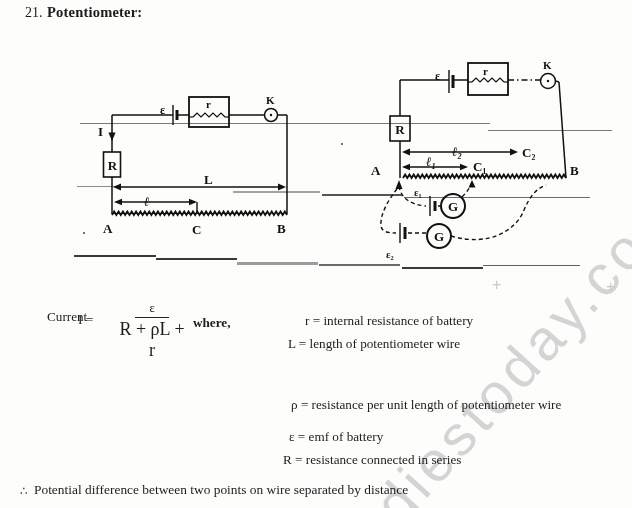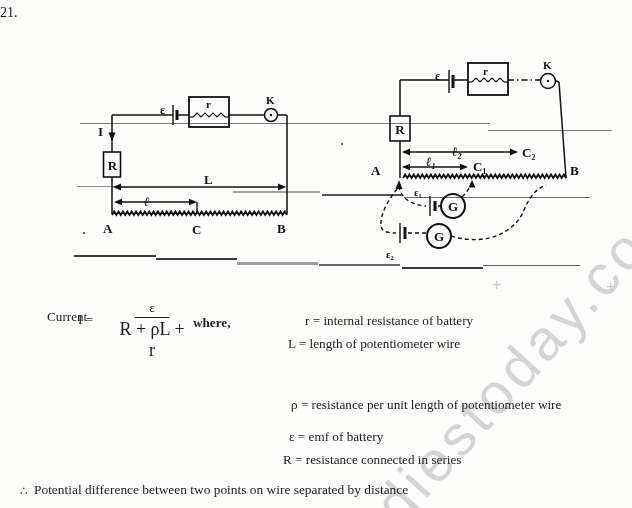--- a/index.html
+++ b/index.html
@@ -28,21 +28,22 @@
 </style>
 </head>
 <body>
 
 <div id="page">
 
   <div class="watermark">studiestoday.com</div>
   <div class="wm-plus" style="left:492px;top:276px;">+</div>
   <div class="wm-plus" style="left:606px;top:278px;">+</div>
 
-  <div class="abs txt title-num content" style="left:0;top:5px;">21.</div>
+  <div class="abs txt title-num content" style="left:25px;top:5px;">21.</div>
+  <div class="abs title content" style="left:47px;top:4px;">Potentiometer:</div>
 
   <div class="scanline" style="left:80px;top:123px;width:410px;height:1px;background:#7a7a7a;"></div>
   <div class="scanline" style="left:488px;top:130px;width:124px;height:1px;background:#7a7a7a;"></div>
   <div class="scanline" style="left:77px;top:186px;width:38px;height:1px;background:#8a8a8a;"></div>
   <div class="scanline" style="left:233px;top:191px;width:87px;height:2px;background:#a3a3a3;"></div>
   <div class="scanline" style="left:322px;top:194px;width:80px;height:1.5px;background:#555;"></div>
   <div class="scanline" style="left:404px;top:197px;width:186px;height:1px;background:#6a6a6a;"></div>
   <div class="scanline" style="left:74px;top:255px;width:82px;height:1.5px;background:#3a3a3a;"></div>
   <div class="scanline" style="left:156px;top:258px;width:81px;height:1.5px;background:#3a3a3a;"></div>
   <div class="scanline" style="left:237px;top:262px;width:81px;height:2.5px;background:#9c9c9c;"></div>

